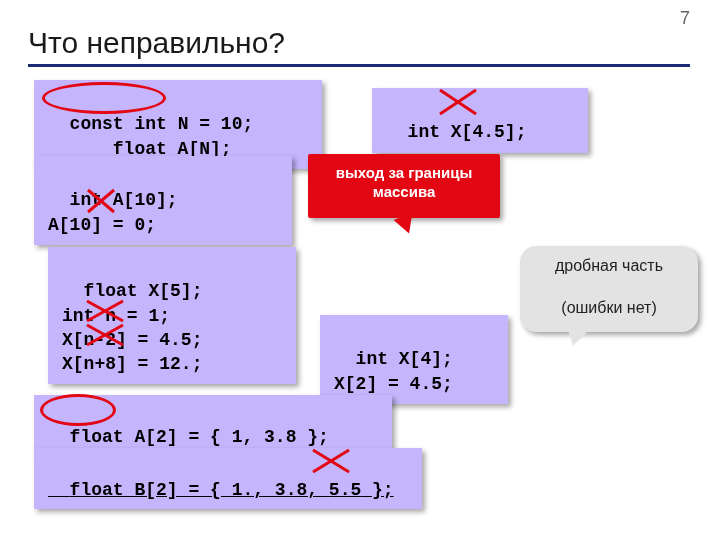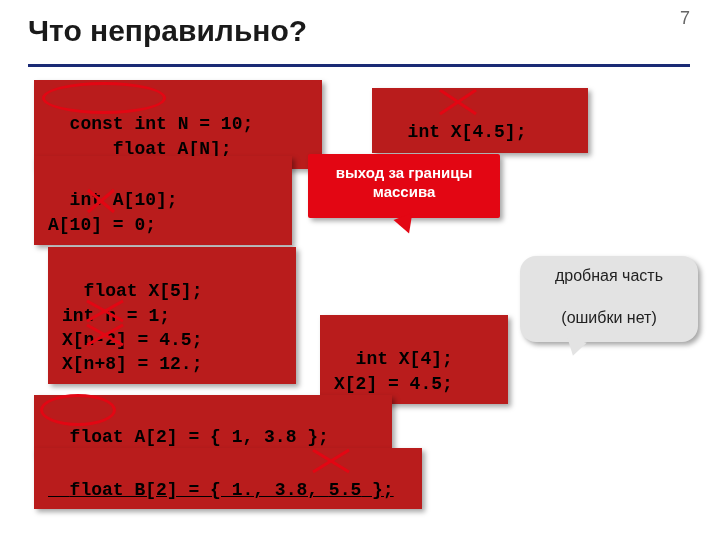--- a/index.html
+++ b/index.html
@@ -14,37 +14,37 @@
   }
   .page-num {
     position: absolute;
     top: 8px;
     right: 30px;
     font-size: 18px;
     color: #666;
   }
   .title {
     position: absolute;
-    top: 14px;
+    top: 26px;
     left: 28px;
     font-size: 30px;
-    font-weight: bold;
+    font-weight: normal;
     color: #1a1a1a;
   }
   .underline {
     position: absolute;
     top: 64px;
     left: 28px;
     right: 30px;
     height: 3px;
     background: #1a2a75;
   }
   .code-box {
     position: absolute;
-    background: #b91c1c;
+    background: #c4b5fd;
     box-shadow: 3px 3px 5px rgba(0,0,0,0.35);
     font-family: "Courier New", monospace;
     font-size: 18px;
     font-weight: bold;
     line-height: 1.35;
     padding: 8px 14px;
     color: #000;
     white-space: pre;
   }
   .callout-red {
@@ -134,21 +134,21 @@
   <svg width="30" height="26">
       <line x1="2" y1="2" x2="28" y2="24" stroke="#e30613" stroke-width="3"></line>
       <line x1="2" y1="24" x2="28" y2="2" stroke="#e30613" stroke-width="3"></line>
     </svg>
 </div>
 
 <div class="callout-red" style="top:154px; left:308px; width:168px;">
   <span class="strong">выход за границы массива</span>
 </div>
 
-<div class="callout-grey" style="top:256px; left:520px; width:150px;">
+<div class="callout-grey" style="top:246px; left:520px; width:150px;">
   <span>дробная часть</span><br>
   <br>
   <span>(ошибки нет)</span>
 </div>
 
 <div class="code-box" style="top:247px; left:48px; width:220px;">
   <span><span>float X[5];</span>
 <span>int n = 1;</span>
 <span>X[</span><span>n-2</span><span>] = 4.5;</span>
 <span>X[</span><span>n+8</span><span>] = 12.;</span></span>

